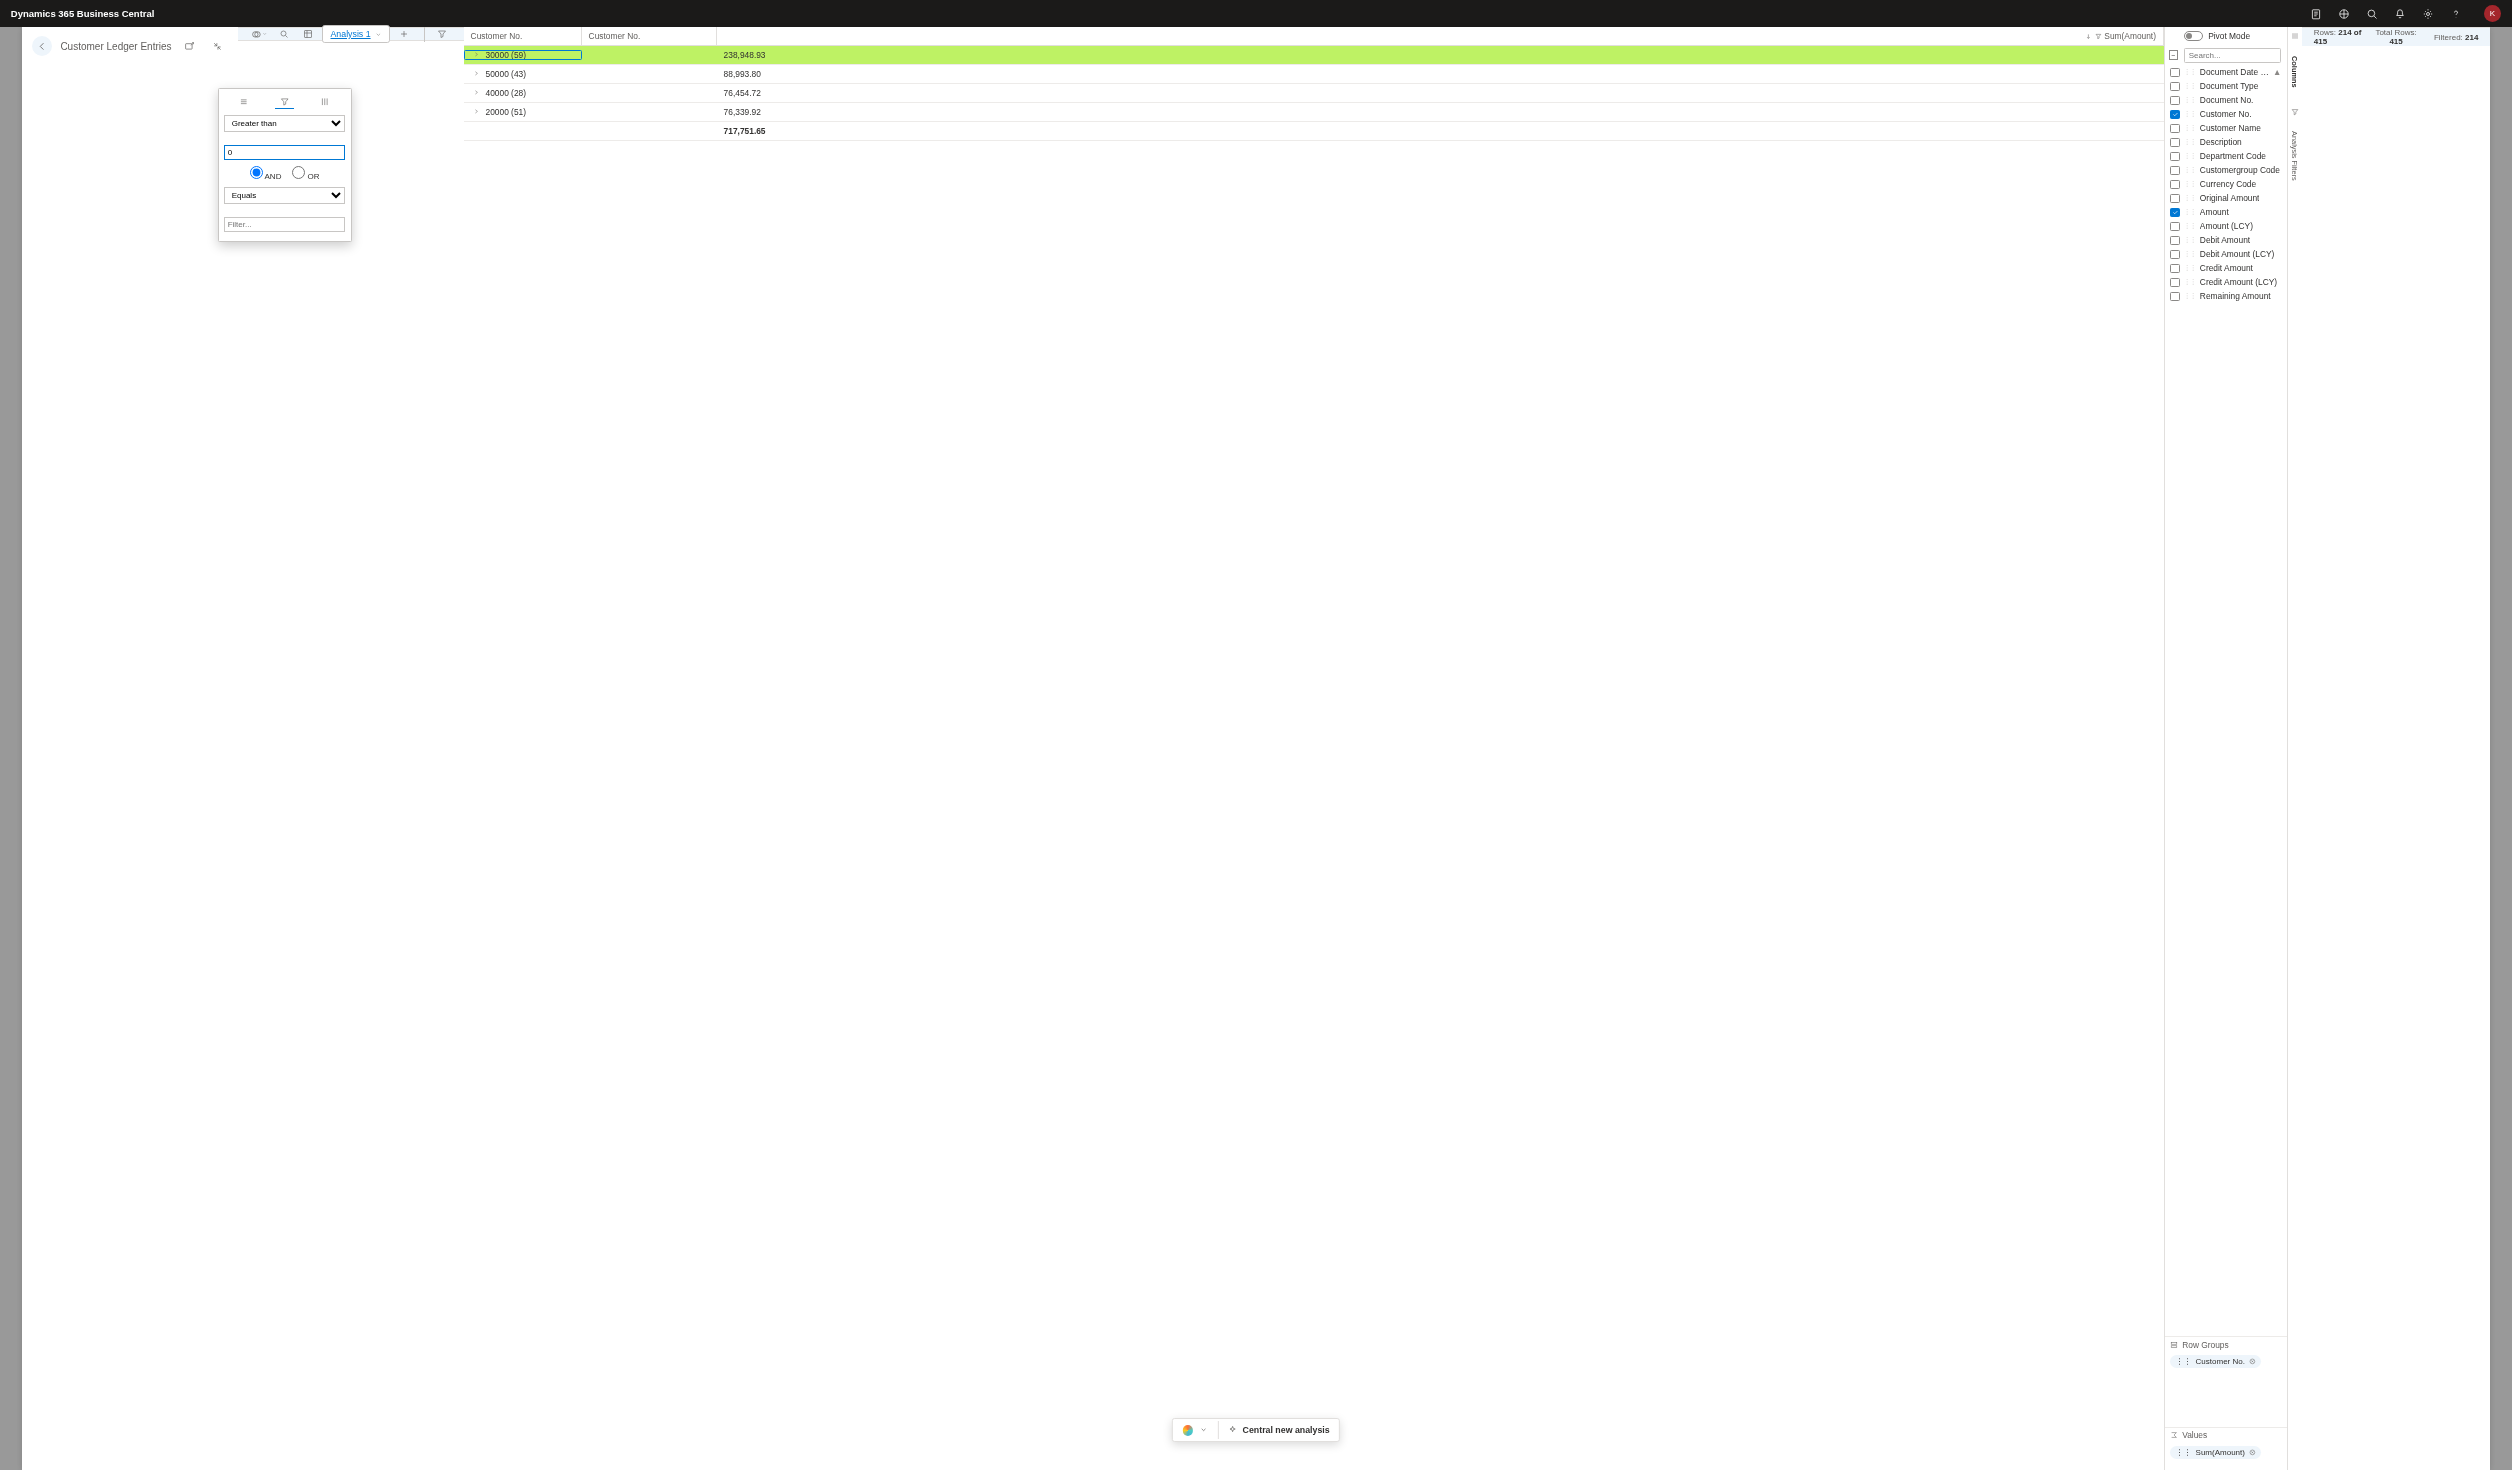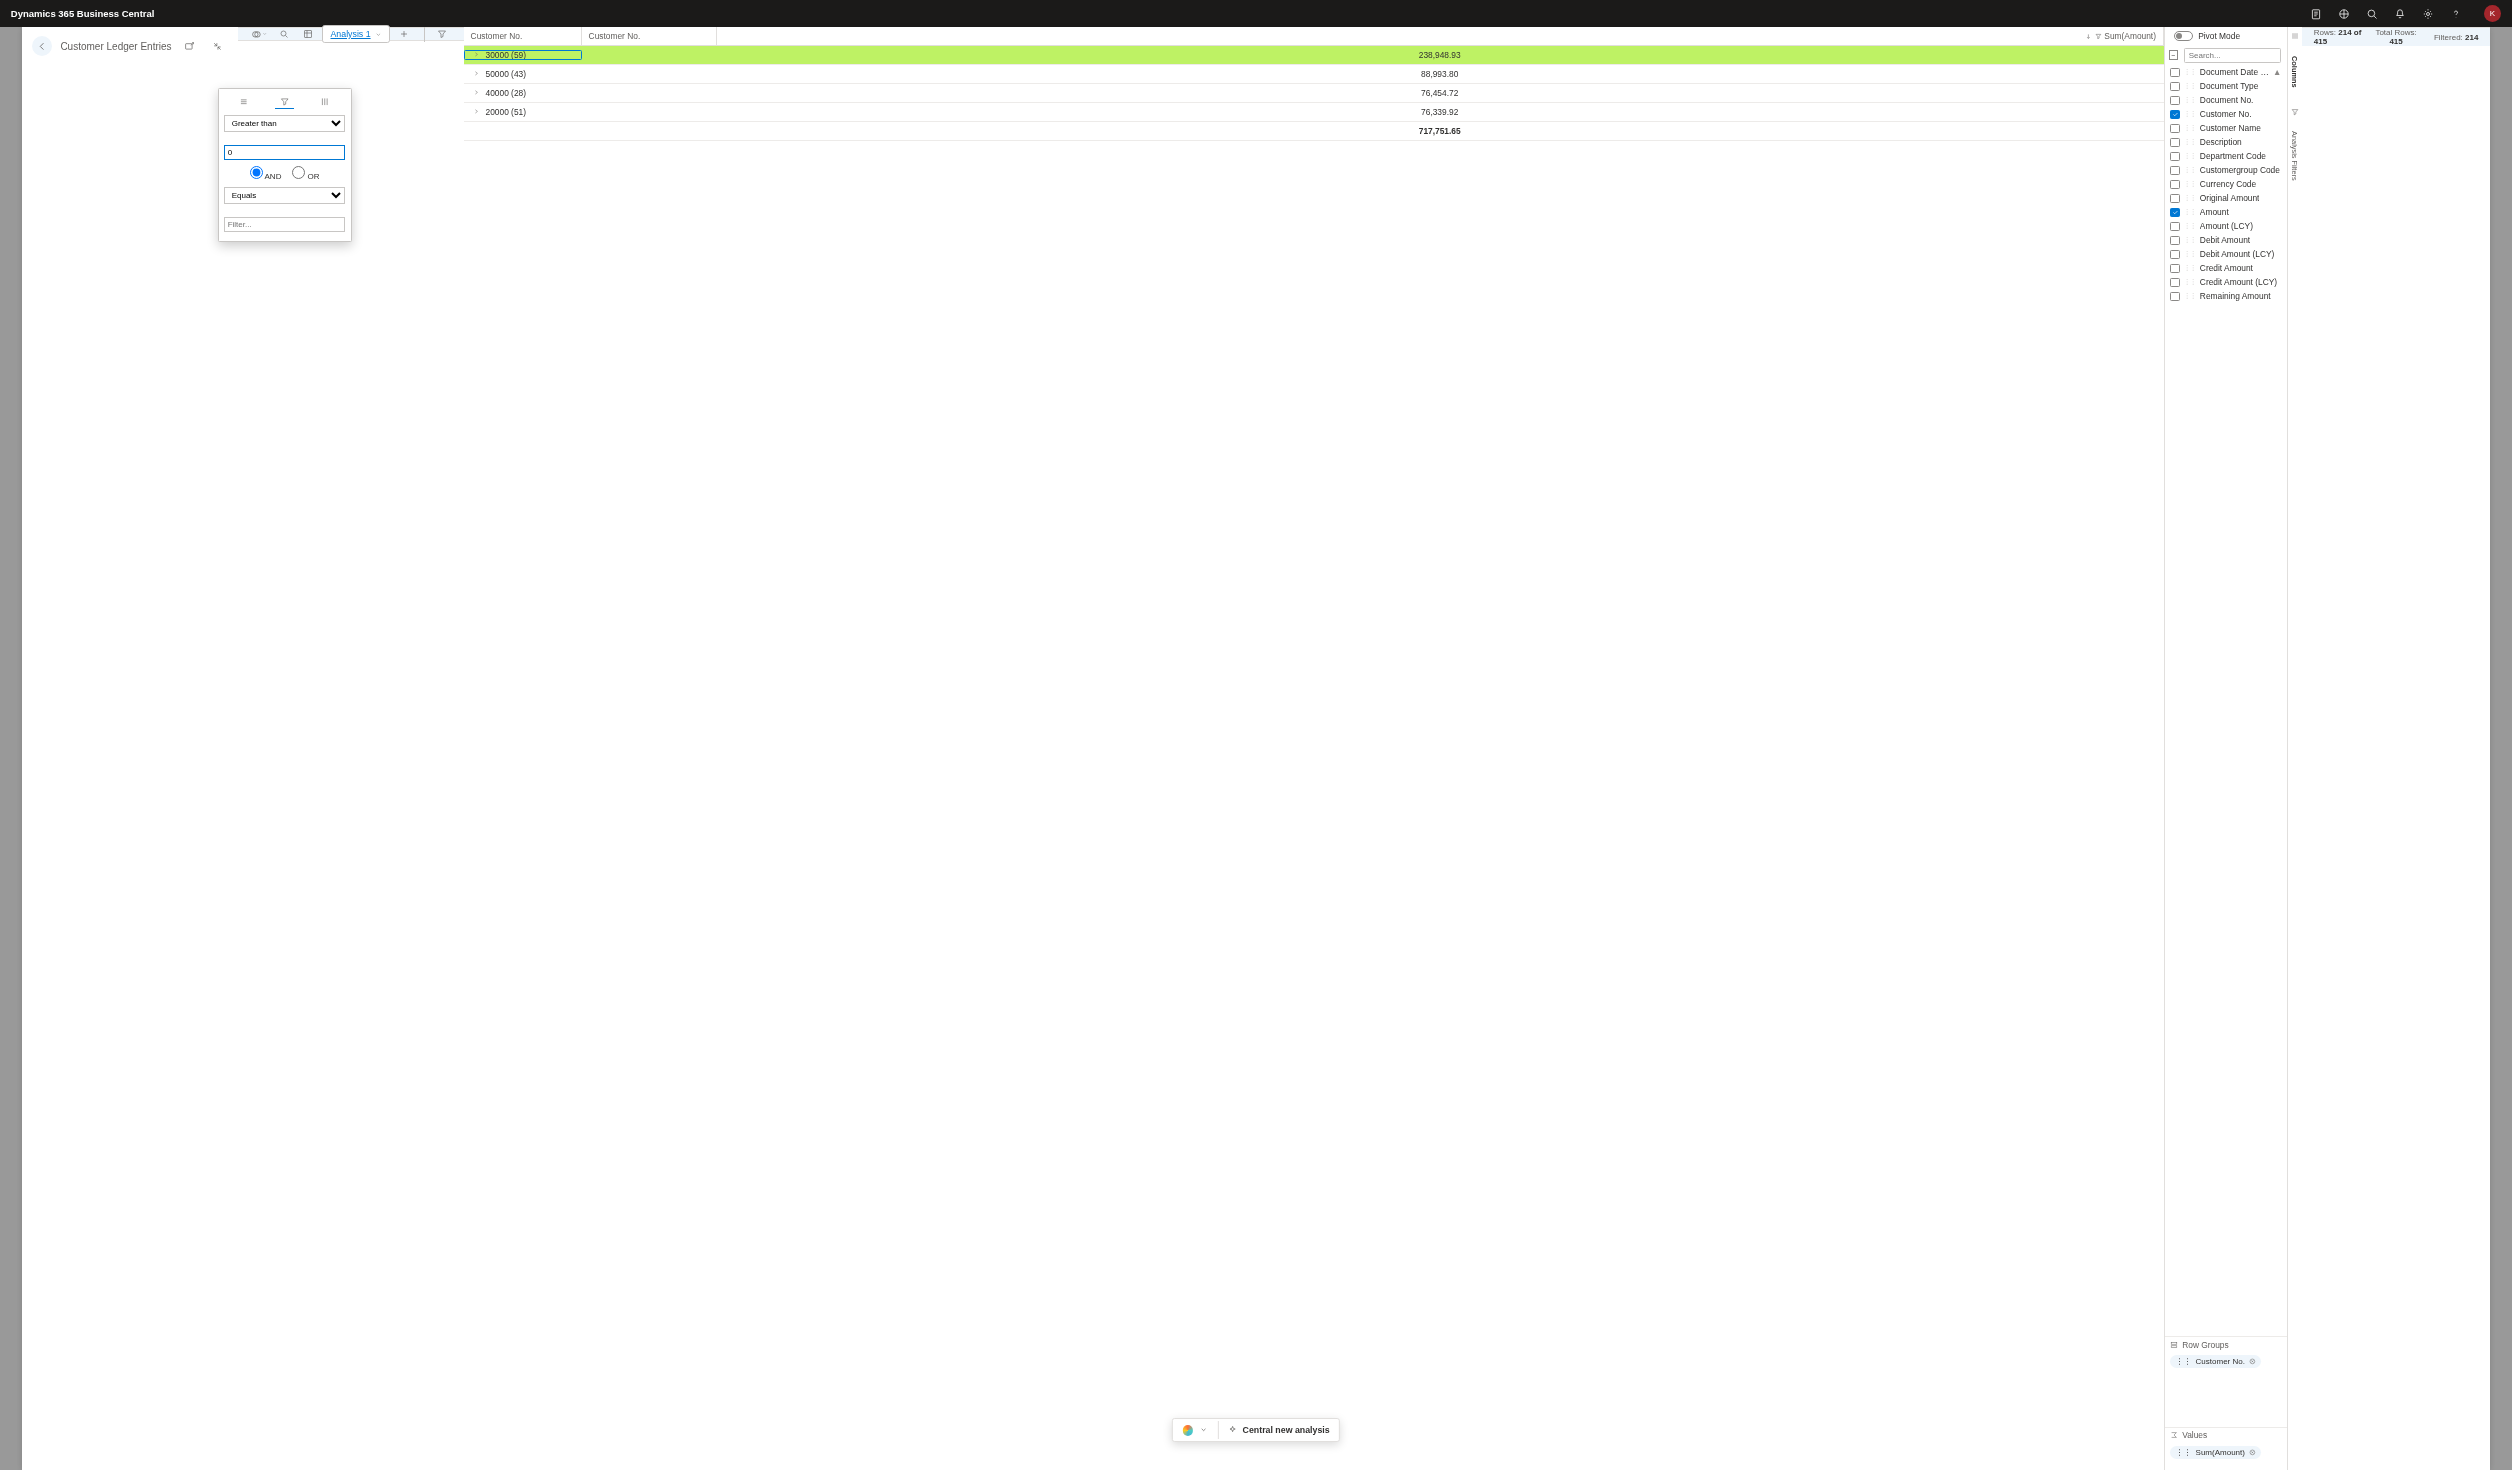--- a/index.html
+++ b/index.html
@@ -36,33 +36,33 @@
   .ghead .gcol{padding:4px 6.8px;border-right:0.7px solid #e1dfdd;display:flex;align-items:center;gap:2.7px}
   .gcol.c1{width:118px}
   .gcol.c2{width:135px}
   .gcol.c3{flex:1;justify-content:flex-end}
   .ghead svg{width:6.8px;height:6.8px;stroke:#605e5c;fill:none;stroke-width:1.5}
   .gbody{flex:1;overflow:auto;position:relative}
   .grow{display:flex;height:19px;border-bottom:0.7px solid #edebe9;font-size:8.4px;align-items:center}
   .grow .gc{padding:0 6.8px}
   .grow .gc.c1{width:118px;display:flex;align-items:center;gap:5.4px;padding-left:9.5px}
   .grow .gc.c2{width:135px}
-  .grow .gc.c3{flex:1;text-align:center;padding-right:8px}
+  .grow .gc.c3{flex:1;text-align:left;padding-right:8px}
   .grow.sel{background:#bef264}
   .grow.sel .gc.c1{outline:1.4px solid #0078d4;outline-offset:-1.4px;border-radius:1.4px}
   .chev{cursor:pointer}
   .chev svg{width:6.8px;height:6.8px;stroke:#605e5c;fill:none;stroke-width:1.5}
   .grow.total{font-weight:700;font-size:8.4px}
   .sidepanel{width:122px;background:#fff;display:flex;flex-direction:column;font-size:8.4px;position:relative}
   .siderail{width:15px;border-left:0.7px solid #e1dfdd;display:flex;flex-direction:column;align-items:center;padding-top:5.4px;gap:9.5px}
   .siderail .rtab{writing-mode:vertical-rl;font-size:7.4px;color:#605e5c;cursor:pointer;padding:4px 0}
   .siderail .rtab.active{color:#323130;font-weight:600}
   .siderail svg{width:8px;height:8px;stroke:#605e5c;fill:none;stroke-width:1.3}
   .colpanel{flex:1;display:flex;flex-direction:column;overflow:hidden}
-  .pivotrow{display:flex;align-items:center;padding:4px 9px;gap:5.4px}
+  .pivotrow{display:flex;align-items:center;padding:4px 19px;gap:5.4px}
   .toggle{width:19px;height:10px;border:0.7px solid #8a8886;border-radius:6.8px;position:relative;cursor:pointer}
   .toggle::after{content:"";position:absolute;width:6px;height:6px;border-radius:50%;background:#8a8886;top:1.4px;left:1.4px}
   .srch{margin:2.7px 5.4px}
   .srch input{width:100%;border:0.7px solid #c8c6c4;border-radius:1.4px;padding:2px 4px;font-size:8px}
   .collapseall{display:flex;align-items:center;padding:2.7px 5.4px;gap:4px}
   .collapseall .box{width:9.5px;height:9.5px;border:0.7px solid #8a8886;display:flex;align-items:center;justify-content:center;font-size:6.8px;cursor:pointer}
   .collist{flex:1;overflow:auto;padding:0 2.7px}
   .colitem{display:flex;align-items:center;gap:4px;padding:2px 2.7px}
   .colitem .cb{width:9.5px;height:9.5px;border:0.7px solid #8a8886;border-radius:1.4px;display:flex;align-items:center;justify-content:center;cursor:pointer;flex-shrink:0}
   .colitem .cb.ck{background:#0078d4;border-color:#0078d4}

